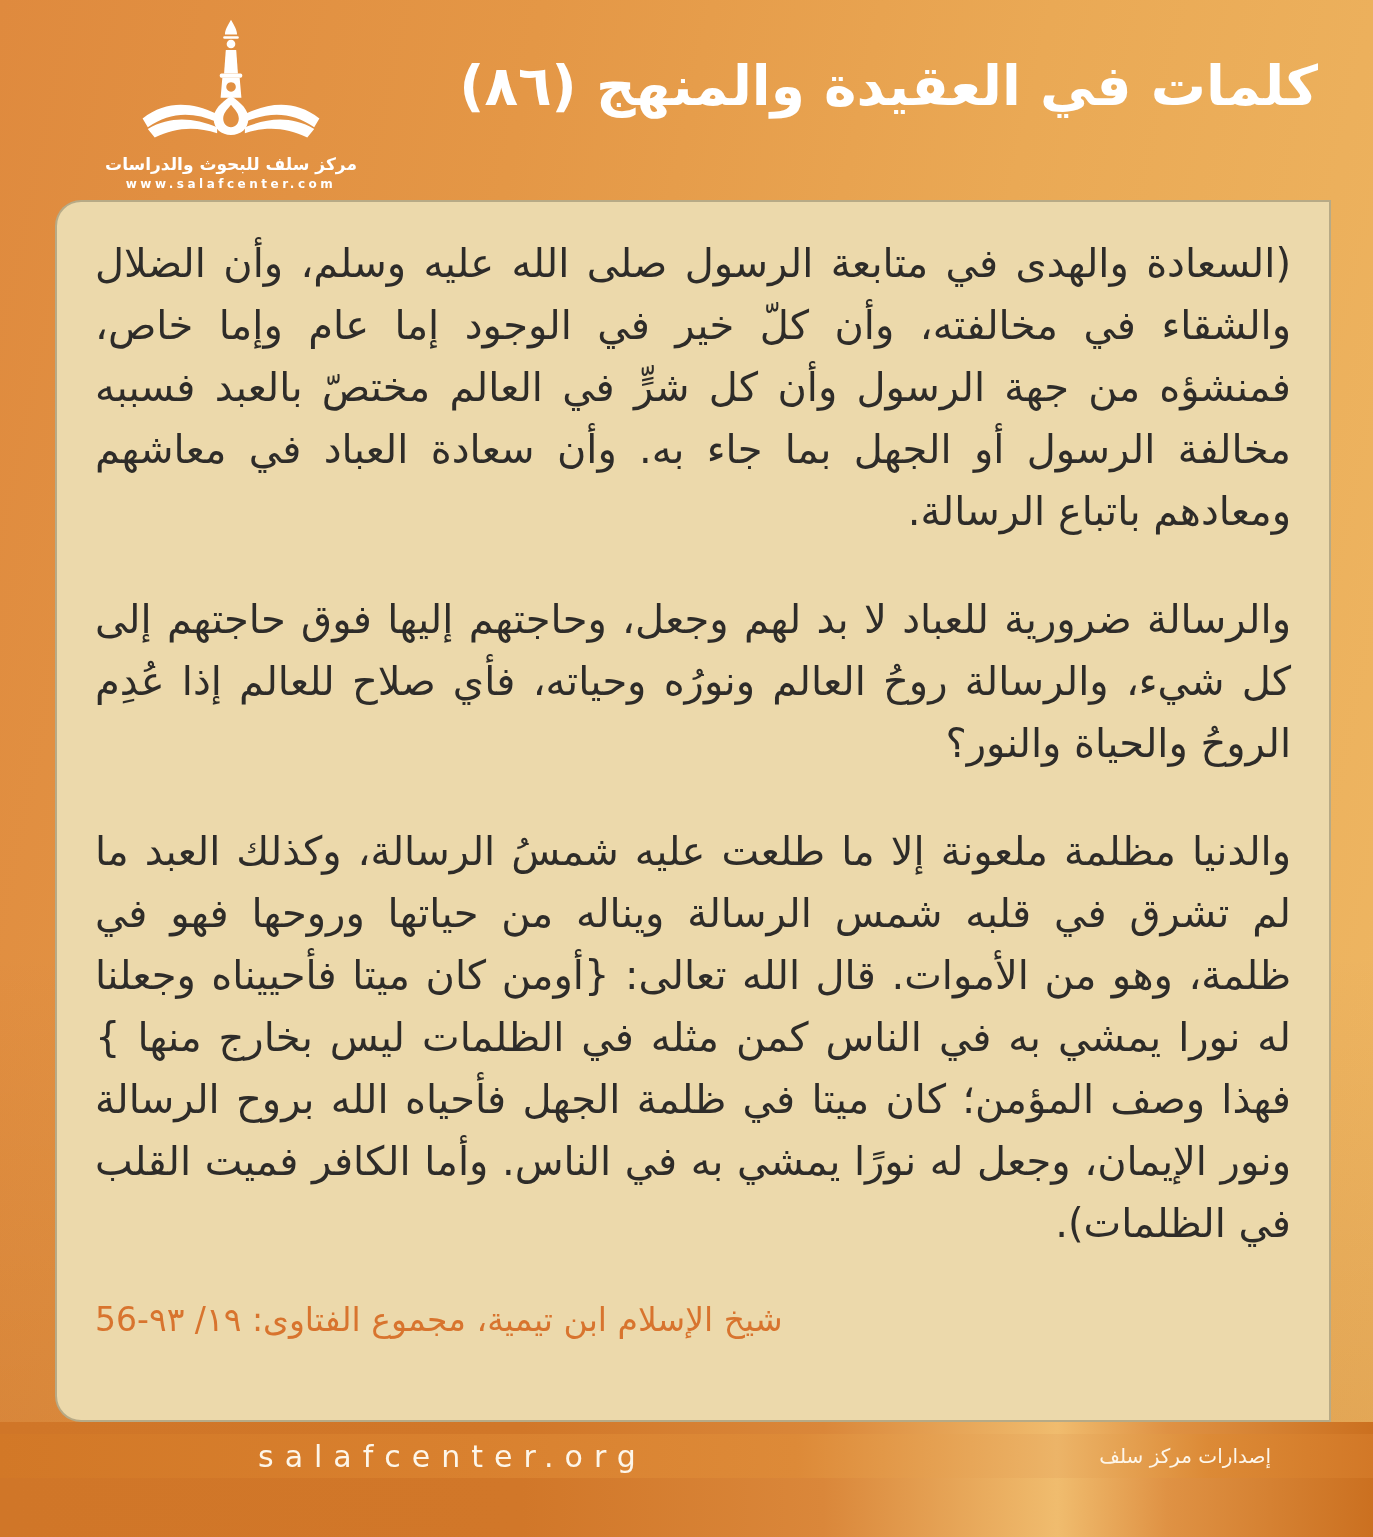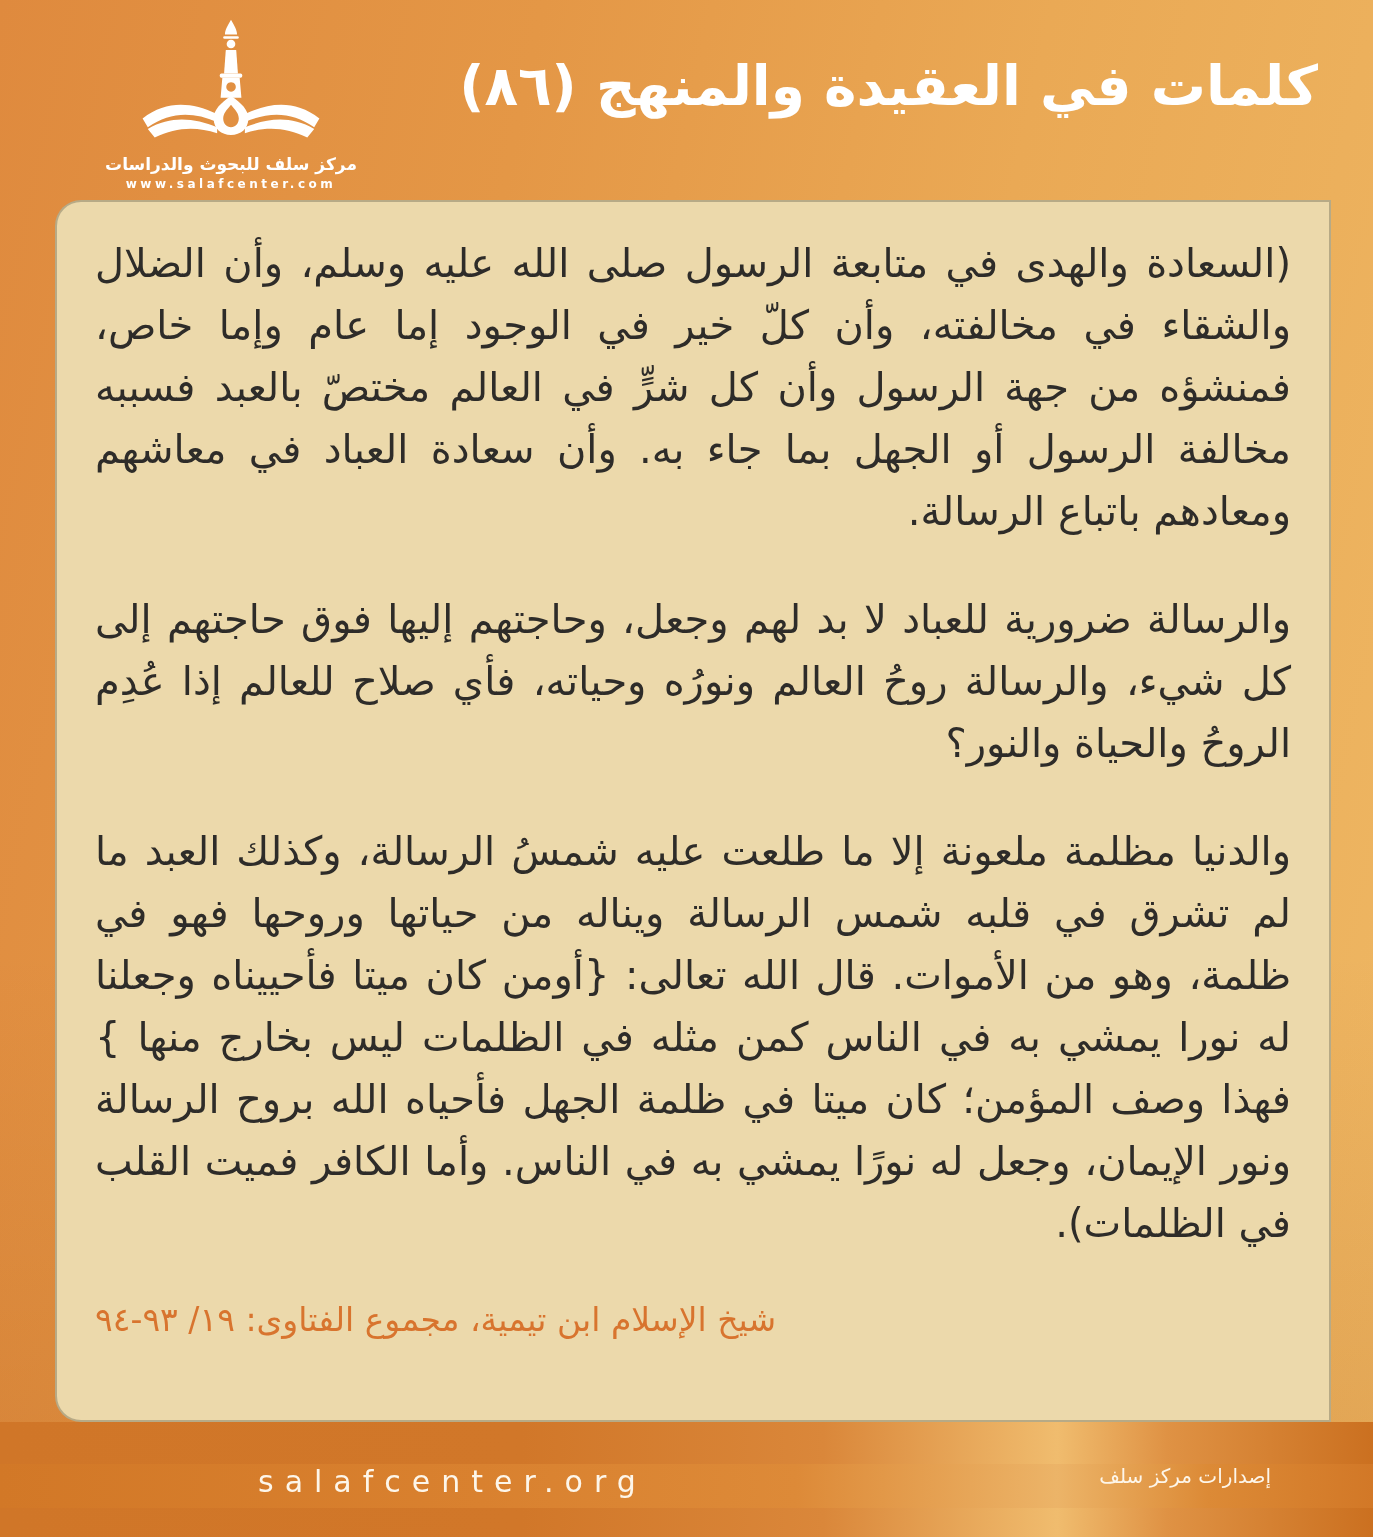--- a/index.html
+++ b/index.html
@@ -88,24 +88,24 @@
     text-align: left;
     color: #d8742e;
     font-size: 33px;
     font-weight: 500;
     margin-top: 34px;
   }
 
   
   .footer-bar {
     position: absolute;
-    left: 0; top: 1464px;
+    left: 0; top: 1434px;
     width: 1373px; height: 44px;
     display: flex;
-    align-items: flex-start;
+    align-items: center;
     background: linear-gradient(90deg,
       #d27827 0%, #d9812f 35%, #dd8a38 58%,
       #ecb468 77%, #dc8a36 88%, #d27827 100%);
     color: #fdf6ea;
   }
   .footer-site {
     margin-left: 258px;
     font-size: 30px;
     letter-spacing: 11px;
   }
@@ -144,21 +144,21 @@
     <div class="logo-org">مركز سلف للبحوث والدراسات</div>
     <div class="logo-url">www.salafcenter.com</div>
   </div>
 
   <h1 class="title">كلمات في العقيدة والمنهج (٨٦)</h1>
 
   <main class="quote-box">
     <p class="quote-par">(السعادة والهدى في متابعة الرسول صلى الله عليه وسلم، وأن الضلال والشقاء في مخالفته، وأن كلّ خير في الوجود إما عام وإما خاص، فمنشؤه من جهة الرسول وأن كل شرٍّ في العالم مختصّ بالعبد فسببه مخالفة الرسول أو الجهل بما جاء به. وأن سعادة العباد في معاشهم ومعادهم باتباع الرسالة.</p>
     <p class="quote-par">والرسالة ضرورية للعباد لا بد لهم وجعل، وحاجتهم إليها فوق حاجتهم إلى كل شيء، والرسالة روحُ العالم ونورُه وحياته، فأي صلاح للعالم إذا عُدِم الروحُ والحياة والنور؟</p>
     <p class="quote-par">والدنيا مظلمة ملعونة إلا ما طلعت عليه شمسُ الرسالة، وكذلك العبد ما لم تشرق في قلبه شمس الرسالة ويناله من حياتها وروحها فهو في ظلمة، وهو من الأموات. قال الله تعالى: {أومن كان ميتا فأحييناه وجعلنا له نورا يمشي به في الناس كمن مثله في الظلمات ليس بخارج منها } فهذا وصف المؤمن؛ كان ميتا في ظلمة الجهل فأحياه الله بروح الرسالة ونور الإيمان، وجعل له نورًا يمشي به في الناس. وأما الكافر فميت القلب في الظلمات).</p>
-    <p class="attribution">شيخ الإسلام ابن تيمية، مجموع الفتاوى: ١٩/ ٩٣-٩٤</p>
+    <p class="attribution">شيخ الإسلام ابن تيمية، مجموع الفتاوى: ١٩/ ٩٣-56</p>
   </main>
 
   <div class="footer-bar">
     <span class="footer-site">salafcenter.org</span>
     <span class="footer-publisher">إصدارات مركز سلف</span>
   </div>
 
 </div>
 
 </body></html>

